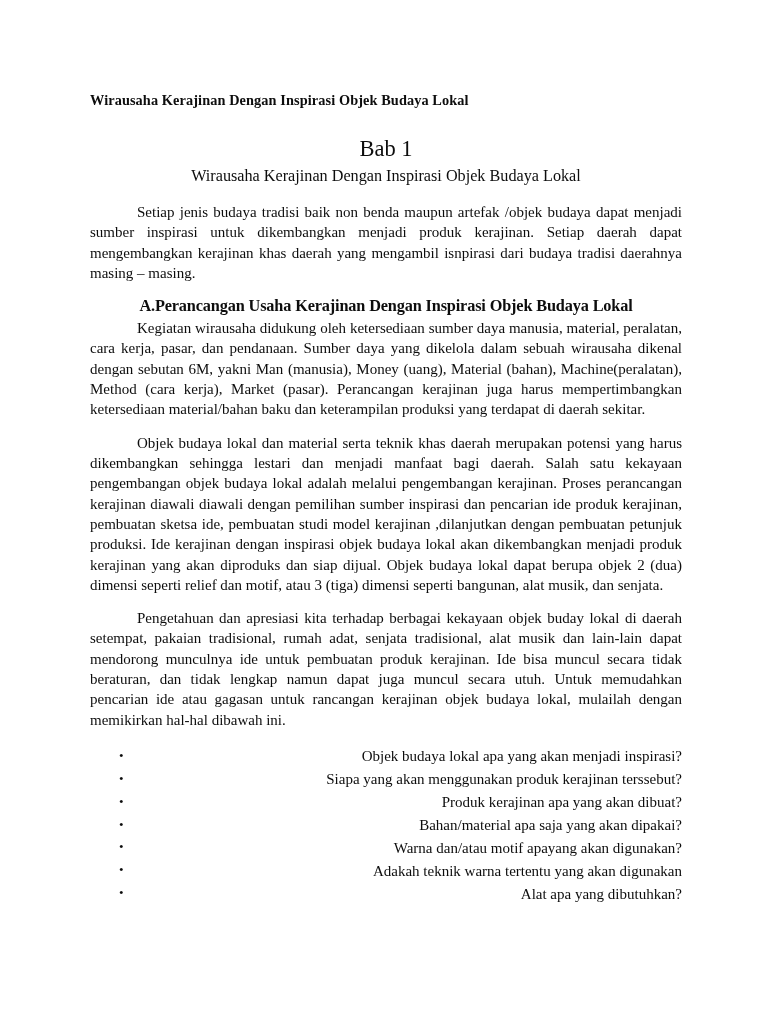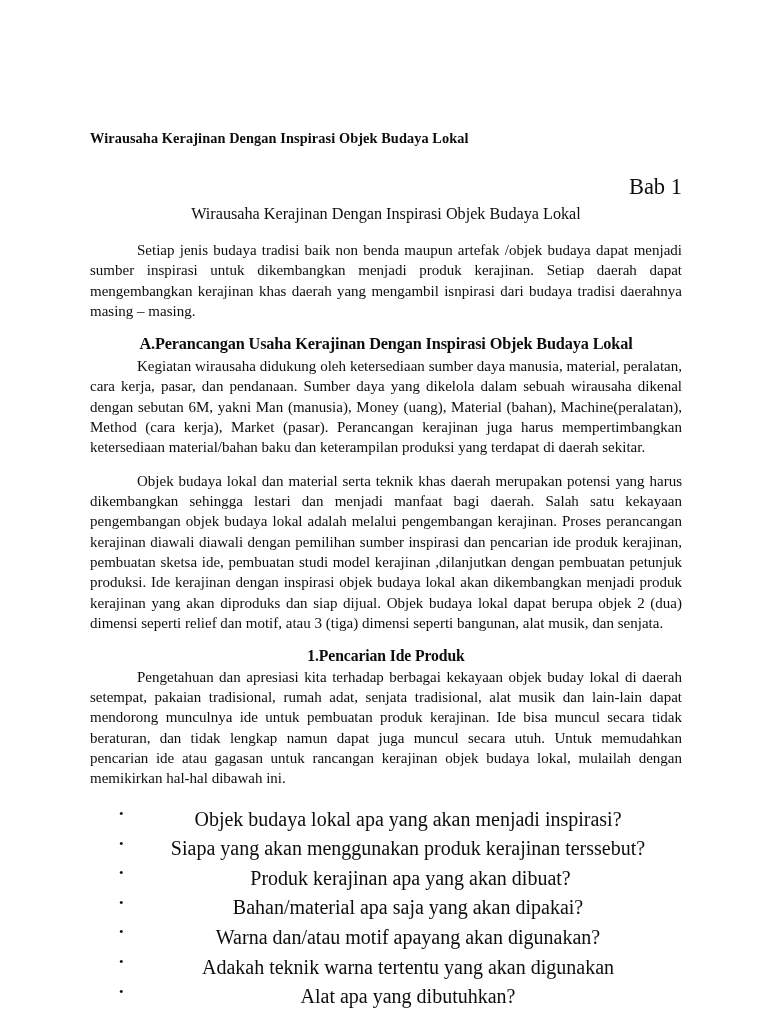--- a/index.html
+++ b/index.html
@@ -18,38 +18,37 @@
   .page {
     position: relative;
     width: 768px;
     height: 1024px;
     background: #ffffff;
     box-sizing: border-box;
     padding: 92px 88px 0 90px;
   }
   .content {
     width: 592px;
-    margin-top: 38px;
   }
 
   
   .doc-title {
     font-size: 14.3px;
     font-weight: bold;
     letter-spacing: 0.1px;
     line-height: 1.25;
     margin: 0 0 26px 0;
     text-align: left;
   }
 
   
   .chapter-title {
     font-size: 22.5px;
     font-weight: normal;
-    text-align: right;
+    text-align: center;
     line-height: 1.15;
     margin: 0 0 5px 0;
   }
   .chapter-subtitle {
     font-size: 16.2px;
     font-weight: normal;
     text-align: center;
     line-height: 1.2;
     margin: 0 0 16px 0;
   }
@@ -90,25 +89,25 @@
   }
 
   
   ul.bullet-list {
     list-style: none;
     margin: 17px 0 0 0;
     padding: 0;
   }
   ul.bullet-list li {
     position: relative;
-    font-size: 20px;
+    font-size: 15px;
     line-height: 1.32;
     padding-left: 44px;
     margin-bottom: 3.2px;
-    text-align: center;
+    text-align: right;
     white-space: pre-wrap;
   }
   ul.bullet-list li::before {
     content: "\2022";
     position: absolute;
     left: 29px;
     top: -0.5px;
     font-size: 13px;
   }
 </style>
@@ -126,21 +125,20 @@
 
     <p class="body">Setiap jenis budaya tradisi baik non benda maupun artefak /objek budaya dapat menjadi sumber inspirasi untuk dikembangkan menjadi produk kerajinan. Setiap daerah dapat mengembangkan kerajinan khas daerah yang mengambil isnpirasi dari budaya tradisi daerahnya masing – masing.</p>
 
     <h2 class="section-heading gap-before">A.Perancangan Usaha Kerajinan Dengan Inspirasi Objek Budaya Lokal</h2>
 
     <p class="body">Kegiatan wirausaha didukung oleh ketersediaan sumber daya manusia, material, peralatan, cara kerja, pasar, dan pendanaan. Sumber daya yang dikelola dalam sebuah wirausaha dikenal dengan sebutan 6M, yakni Man (manusia), Money (uang), Material (bahan), Machine(peralatan), Method (cara kerja), Market (pasar). Perancangan kerajinan juga harus mempertimbangkan ketersediaan material/bahan baku dan keterampilan produksi yang terdapat di daerah sekitar.</p>
 
 
     <p class="body">Objek budaya lokal dan material serta teknik khas daerah merupakan potensi yang harus dikembangkan sehingga lestari dan menjadi manfaat bagi daerah. Salah satu kekayaan pengembangan objek budaya lokal adalah melalui pengembangan kerajinan. Proses perancangan kerajinan diawali diawali dengan pemilihan sumber inspirasi dan pencarian ide produk kerajinan, pembuatan sketsa ide, pembuatan studi model kerajinan ,dilanjutkan dengan pembuatan petunjuk produksi. Ide kerajinan dengan inspirasi objek budaya lokal akan dikembangkan menjadi produk kerajinan yang akan diproduks dan siap dijual. Objek budaya lokal dapat berupa objek 2 (dua) dimensi seperti relief dan motif, atau 3 (tiga) dimensi seperti bangunan, alat musik, dan senjata.</p>
 
-    <h3 class="sub-heading gap-before">1.Pencarian Ide Produk</h3>
 
     <p class="body tight">Pengetahuan dan apresiasi kita terhadap berbagai kekayaan objek buday lokal di daerah setempat, pakaian tradisional, rumah adat, senjata tradisional, alat musik dan lain-lain dapat mendorong munculnya ide untuk pembuatan produk kerajinan. Ide bisa muncul  secara tidak beraturan, dan tidak lengkap namun dapat juga muncul secara utuh. Untuk memudahkan pencarian ide atau gagasan untuk rancangan kerajinan objek budaya lokal, mulailah dengan memikirkan hal-hal dibawah ini.</p>
 
     <ul class="bullet-list">
       <li>Objek budaya lokal apa yang akan menjadi inspirasi?</li>
       <li>Siapa yang akan menggunakan produk kerajinan terssebut?</li>
       <li> Produk kerajinan apa yang akan dibuat?</li>
       <li>Bahan/material apa saja yang akan dipakai?</li>
       <li>Warna dan/atau motif apayang akan digunakan?</li>
       <li>Adakah teknik warna tertentu yang akan digunakan</li>

